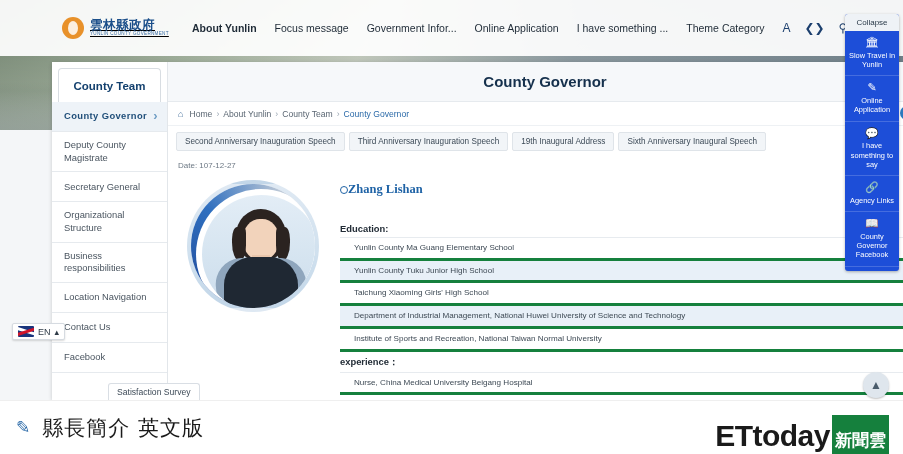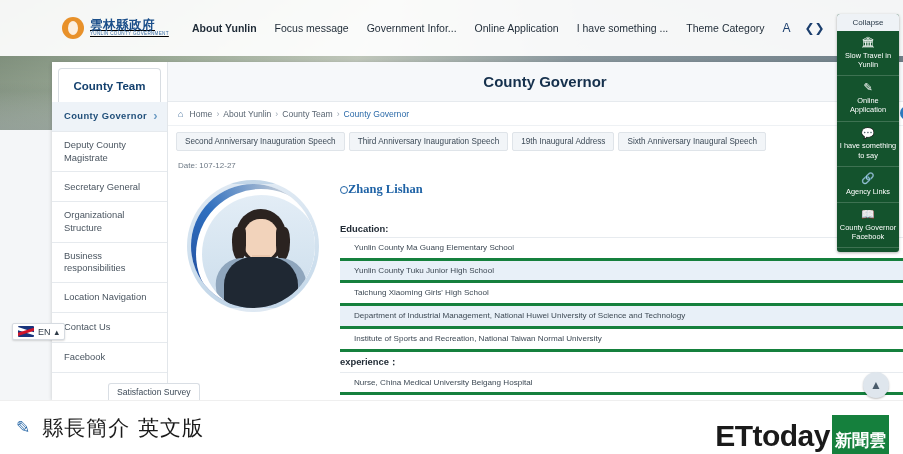--- a/index.html
+++ b/index.html
@@ -223,21 +223,21 @@
   .rows { border-top: 1px solid #e7ebef; }
   .row {
     font-size: 8.1px; color: #3d4954; line-height: 1.45;
     padding: 4px 6px 4px 14px; border-bottom: 3px solid #15803d;
   }
   .row.alt { background: #e8f0f8; }
 
   
   .floatmenu {
     position: absolute; right: 4px; top: 14px;
-    width: 62px; background: #14532d; border-radius: 3px;
+    width: 54px; background: #1d4ed8; border-radius: 3px;
     padding-bottom: 4px; text-align: center; color: #fff;
     box-shadow: 0 1px 3px rgba(0,0,0,.3);
   }
   .collapse {
     background: #eef2f6; color: #2a3a49; font-size: 8px;
     padding: 4px 0; border-radius: 3px 3px 0 0; cursor: pointer;
   }
   .fm-item {
     padding: 5px 2px 6px 2px; font-size: 7.4px; line-height: 1.25;
     border-bottom: 1px solid rgba(255,255,255,.18); cursor: pointer;

